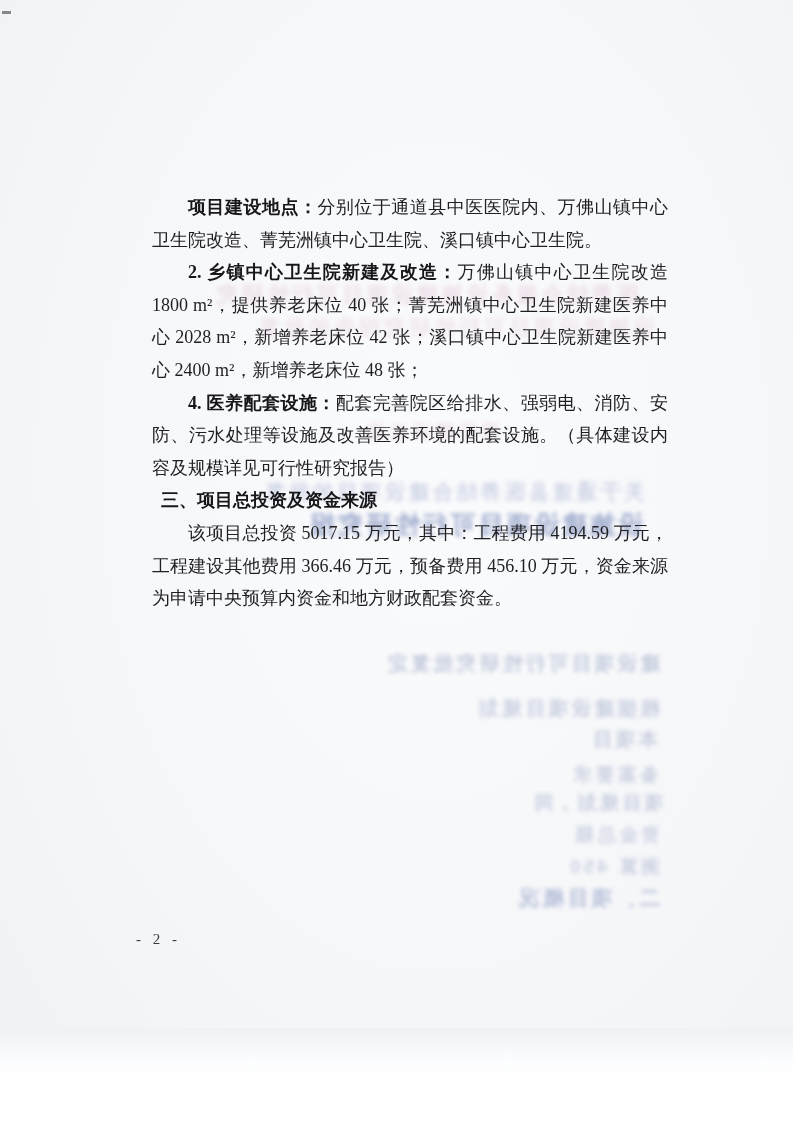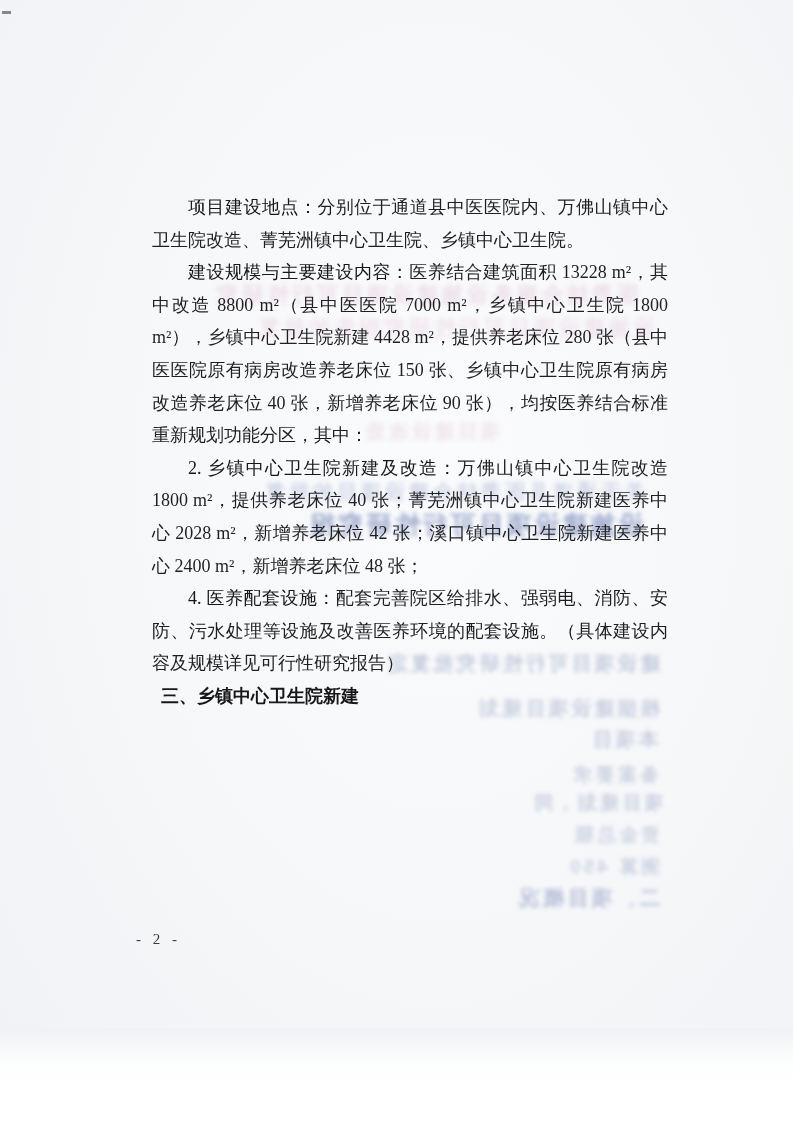--- a/index.html
+++ b/index.html
@@ -31,21 +31,21 @@
     pointer-events:none;
   }
   
   .content{
     position:absolute;left:152px;top:191px;width:516px;
     font-size:18px;line-height:32.6px;
     color:#1f1f23;
     text-align:justify;
   }
   .para{margin:0;text-indent:2em;}
-  .lead{font-weight:normal;color:#17171a;margin-top:20px;}
+  .lead{font-weight:bold;color:#17171a;margin-top:20px;}
   .section-heading{margin:0;text-indent:0.5em;font-weight:bold;color:#17171a;}
   .page-number{
     position:absolute;left:136px;top:931px;
     font-size:15px;letter-spacing:4px;color:#3a3a40;
   }
 </style>
 </head>
 <body>
 
 <div class="paper"></div>
@@ -62,20 +62,20 @@
   <div class="bleed-line" style="left:435px;top:695px;width:225px;font-size:20px;color:#9aa6c6;opacity:.5;">根据建设项目规划</div>
   <div class="bleed-line" style="left:553px;top:726px;width:105px;font-size:20px;color:#9aa6c6;opacity:.5;">本项目</div>
   <div class="bleed-line" style="left:543px;top:762px;width:115px;font-size:19px;color:#9aa6c6;opacity:.45;">备案要求</div>
   <div class="bleed-line" style="left:523px;top:790px;width:140px;font-size:19px;color:#9aa6c6;opacity:.5;">项目规划，同</div>
   <div class="bleed-line" style="left:540px;top:822px;width:120px;font-size:19px;color:#9aa6c6;opacity:.42;">资金总额</div>
   <div class="bleed-line" style="left:540px;top:854px;width:120px;font-size:19px;color:#9aa6c6;opacity:.45;">测算 450</div>
   <div class="bleed-line" style="left:498px;top:884px;width:162px;font-size:21px;color:#8e9cc5;opacity:.6;">二、项目概况</div>
 </div>
 
 <div class="content">
-  <p class="para"><span class="lead">项目建设地点：</span><span>分别位于通道县中医医院内、万佛山镇中心卫生院改造、菁芜洲镇中心卫生院、乡镇中心卫生院。</span></p>
-  <p class="para"><span class="lead">建设规模与主要建设内容：</span><span>医养结合建筑面积 13228 m²，其中改造 8800 m²（县中医医院 7000 m²，乡镇中心卫生院 1800 m²），乡镇中心卫生院新建 4428 m²，提供养老床位 280 张（县中医医院原有病房改造养老床位 150 张、乡镇中心卫生院原有病房改造养老床位 40 张，新增养老床位 90 张），均按医养结合标准重新规划功能分区，其中：</span></p>
+  <p class="para"><span class="lead">项目建设地点：</span><span>分别位于通道县中医医院内、万佛山镇中心卫生院改造、菁芜洲镇中心卫生院、溪口镇中心卫生院。</span></p>
   <p class="para"><span class="lead">2. 乡镇中心卫生院新建及改造：</span><span>万佛山镇中心卫生院改造 1800 m²，提供养老床位 40 张；菁芜洲镇中心卫生院新建医养中心 2028 m²，新增养老床位 42 张；溪口镇中心卫生院新建医养中心 2400 m²，新增养老床位 48 张；</span></p>
   <p class="para"><span class="lead">4. 医养配套设施：</span><span>配套完善院区给排水、强弱电、消防、安防、污水处理等设施及改善医养环境的配套设施。（具体建设内容及规模详见可行性研究报告）</span></p>
-  <p class="section-heading">三、乡镇中心卫生院新建</p>
+  <p class="section-heading">三、项目总投资及资金来源</p>
+  <p class="para"><span>该项目总投资 5017.15 万元，其中：工程费用 4194.59 万元，工程建设其他费用 366.46 万元，预备费用 456.10 万元，资金来源为申请中央预算内资金和地方财政配套资金。</span></p>
 </div>
 
 <div class="page-number">- 2 -</div>
 
 </body></html>

